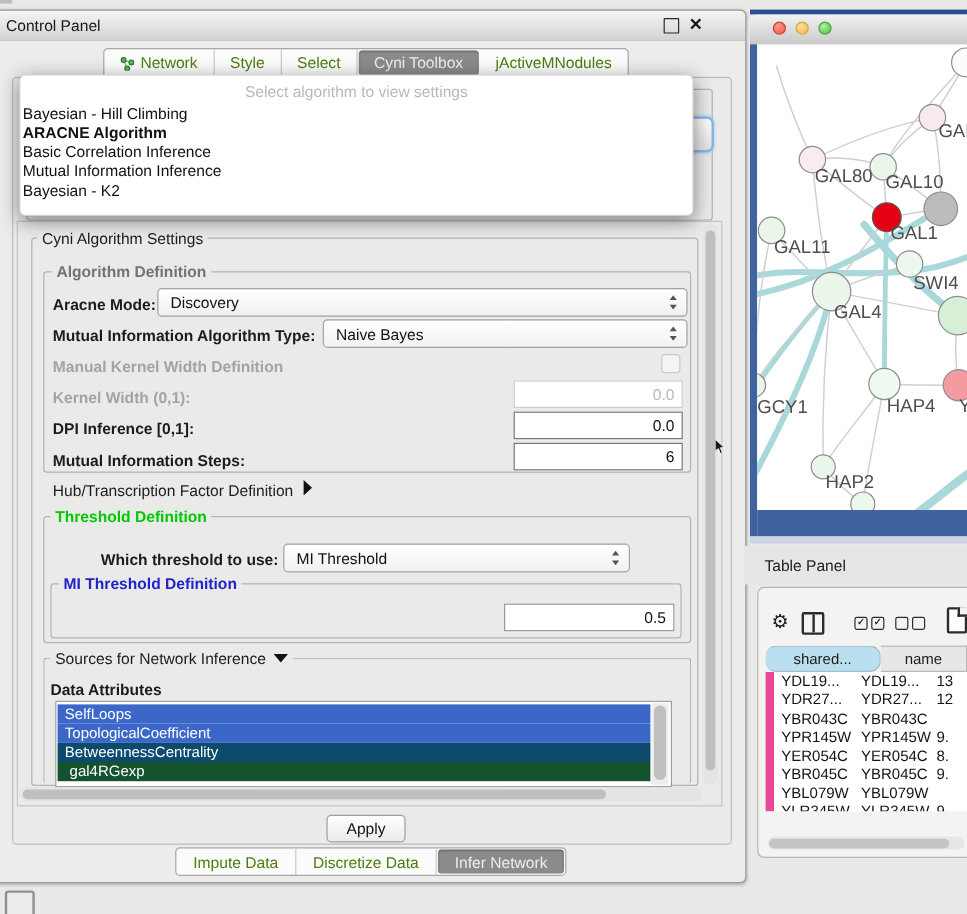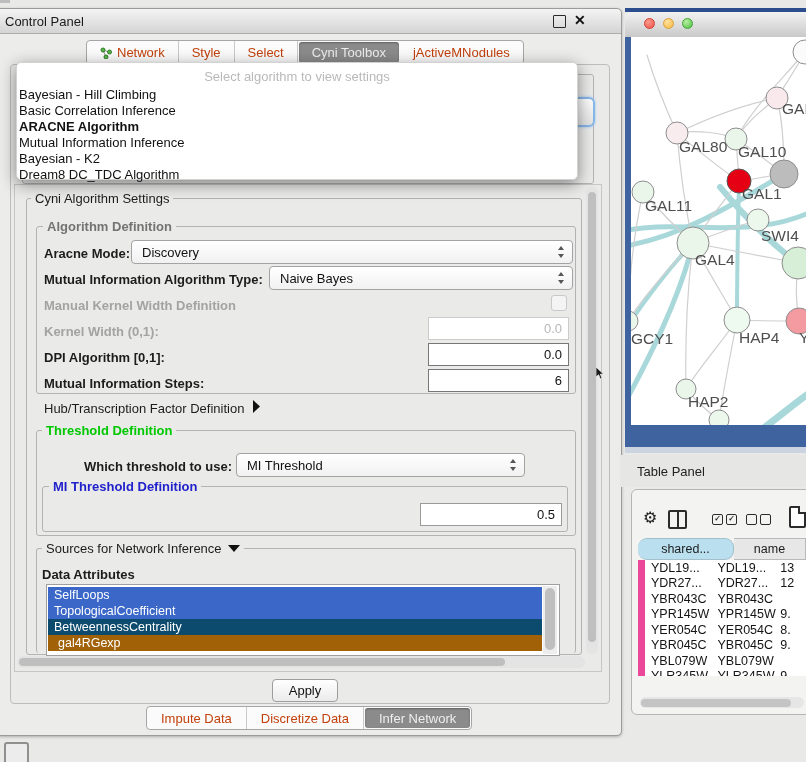--- a/index.html
+++ b/index.html
@@ -7,21 +7,21 @@
           font-family:"Liberation Sans",sans-serif;color:#1c1c1c;}
   .abs{position:absolute;}
   
   .win{background:#ececeb;border:1px solid #9b9b9b;border-radius:5px;box-shadow:0 1px 3px rgba(0,0,0,.25);}
   .titlebar{background:linear-gradient(#f4f4f4,#d4d4d4);border-bottom:1px solid #adadad;
             border-radius:5px 5px 0 0;display:flex;align-items:center;}
   .titletext{font-size:13px;padding-left:8px;color:#1a1a1a;}
   
   .tabbar{display:flex;background:#fbfbfb;border:1px solid #a6a6a6;border-radius:4px;align-items:stretch;}
   .tab{font-size:13px;display:flex;align-items:center;justify-content:center;gap:5px;
-       border-right:1px solid #c9c9c9;white-space:nowrap;color:#c2410c;}
+       border-right:1px solid #c9c9c9;white-space:nowrap;color:#4d7c0f;}
   .tab:last-child{border-right:none;}
   .tab.selected{background:#8b8b8b;color:#eeeeee;border-radius:3px;margin:1px;border-right:none;
                 box-shadow:inset 0 1px 2px rgba(0,0,0,.3);}
   
   .popup{background:#fff;border-radius:5px;box-shadow:0 4px 16px rgba(0,0,0,.45);border:1px solid #d2d2d2;}
   .popup-prompt{font-size:13px;color:#b9b9b9;text-align:center;padding-top:6px;height:18px;}
   .popup-item{font-size:13px;height:16px;line-height:16px;padding-left:2px;color:#111;}
   .popup-item.selected{font-weight:bold;}
   
   .groupbox{border:1px solid #b3b3b3;border-radius:3px;background:transparent;}
@@ -126,21 +126,21 @@
   </div>
 
   <div class="abs lbl disabled" style="left:44px;top:298px;">Manual Kernel Width Definition</div>
   <div class="abs checkbox" style="left:551px;top:295px;width:14px;height:14px;"></div>
 
   <div class="abs lbl disabled" style="left:44px;top:324px;">Kernel Width (0,1):</div>
   <div class="abs field disabled" style="left:428px;top:317px;width:133px;height:21px;">
       <span>0.0</span>
     </div>
 
-  <div class="abs lbl" style="left:44px;top:350px;">DPI Algorithm [0,1]:</div>
+  <div class="abs lbl" style="left:44px;top:350px;">DPI Inference [0,1]:</div>
   <div class="abs field" style="left:428px;top:343px;width:133px;height:21px;">
       <span>0.0</span>
     </div>
 
   <div class="abs lbl" style="left:44px;top:376px;">Mutual Information Steps:</div>
   <div class="abs field" style="left:428px;top:369px;width:133px;height:21px;">
       <span>6</span>
     </div>
 
   <div class="abs" style="left:44px;top:400px;font-size:13px;display:flex;align-items:center;gap:8px;">
@@ -173,21 +173,21 @@
     <span><svg width="12" height="9">
           <path d="M0 1 L12 1 L6 8 Z" fill="#111"></path>
         </svg></span>
   </div>
   <div class="abs lbl" style="left:42px;top:567px;">Data Attributes</div>
   <div class="abs listbox" style="left:46px;top:584px;width:512px;height:70px;">
     <div id="attr-list" style="position:absolute;left:1px;top:2px;width:494px;">
         <div class="attr-item" style="background: rgb(58, 103, 200);">SelfLoops</div>
         <div class="attr-item" style="background: rgb(58, 103, 200);">TopologicalCoefficient</div>
         <div class="attr-item" style="background: #0c4a6e;">BetweennessCentrality</div>
-        <div class="attr-item" style="background: #a16207; padding-left: 10px;">gal4RGexp</div>
+        <div class="attr-item" style="background: #14532d; padding-left: 10px;">gal4RGexp</div>
       </div>
     <div class="abs scroll-track" style="left:496px;top:1px;width:14px;height:68px;border-radius:0;background:#ededed;">
       <div class="scroll-thumb" style="position:absolute;left:2px;top:2px;width:10px;height:62px;"></div>
     </div>
   </div>
 
   <div class="abs scroll-track" style="left:17px;top:656px;width:568px;height:12px;">
     <div class="scroll-thumb" style="position:absolute;left:2px;top:2px;width:486px;height:8px;"></div>
   </div>
   <div class="abs scroll-track" style="left:586px;top:186px;width:12px;height:468px;">
@@ -200,25 +200,24 @@
       <div class="tab" style="padding: 0px 14px;">Impute Data</div>
       <div class="tab" style="padding: 0px 14px;">Discretize Data</div>
       <div class="tab selected" style="padding: 0px 14px;">Infer Network</div>
     </div>
 
   <div class="abs ghost-text" style="left:84px;top:164px;">gal4filtered.sif default node</div>
   <div class="abs popup" style="left:16px;top:62px;width:560px;height:116px;">
     <div class="popup-prompt">Select algorithm to view settings</div>
     <div id="popup-items">
         <div class="popup-item">Bayesian - Hill Climbing</div>
+        <div class="popup-item selected">ARACNE Algorithm</div>
         <div class="popup-item">Basic Correlation Inference</div>
-        <div class="popup-item selected">ARACNE Algorithm</div>
         <div class="popup-item">Mutual Information Inference</div>
         <div class="popup-item">Bayesian - K2</div>
-        <div class="popup-item">Dream8 DC_TDC Algorithm</div>
       </div>
   </div>
 
   <div class="abs" style="left:596px;top:366px;">
     <svg width="9" height="13">
         <path d="M0 0 L0 10 L2.6 7.8 L4.3 12 L6 11.2 L4.3 7.2 L7.5 7 Z" fill="#1a1a1a" stroke="#fff" stroke-width="0.7"></path>
       </svg>
   </div>
 
   <div class="abs" style="left:625px;top:8px;width:181px;height:4px;background:#2c4d8e;"></div>

